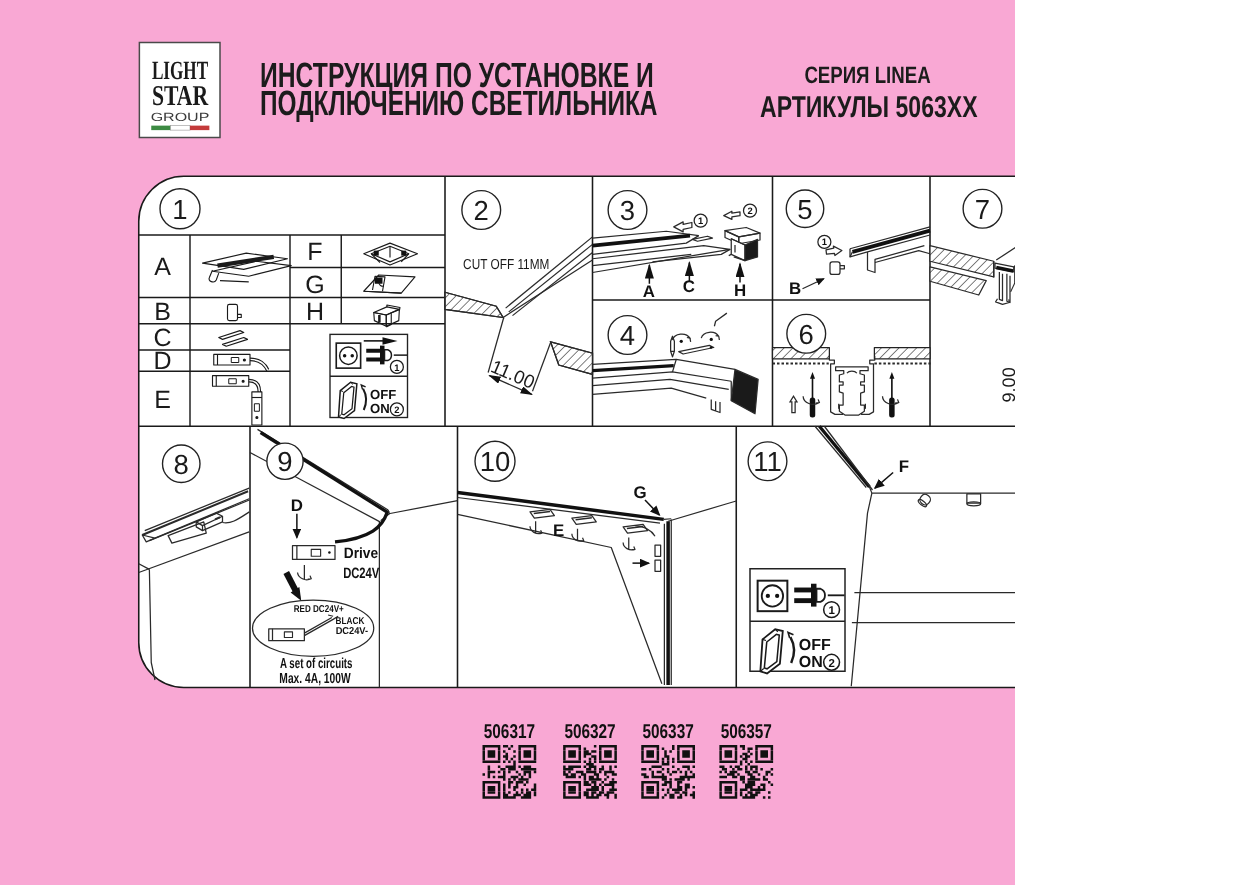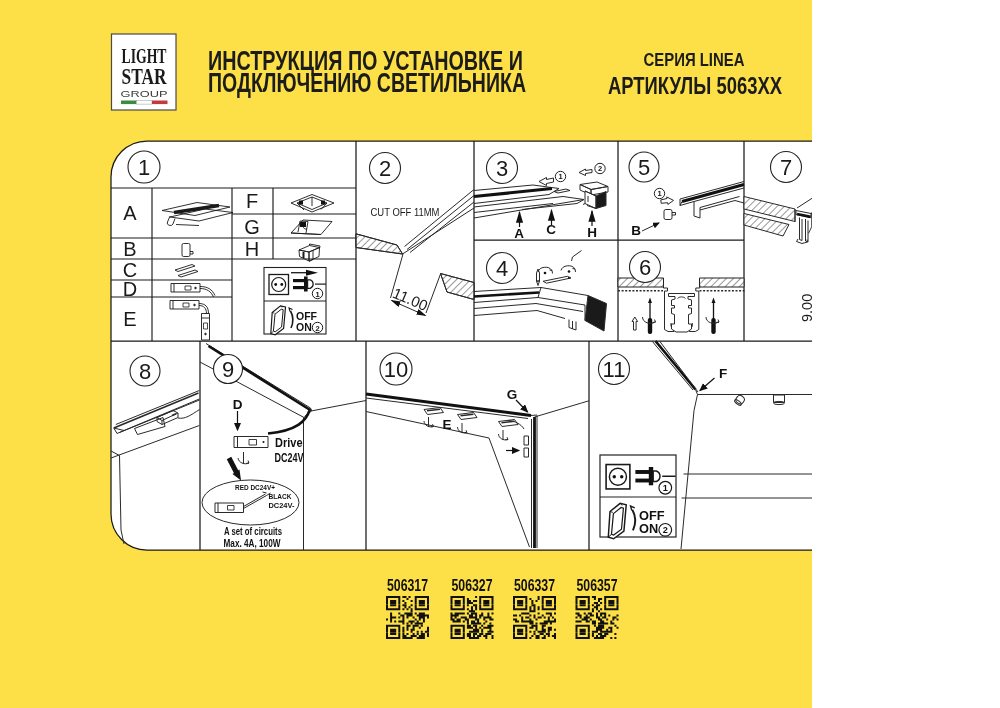--- a/index.html
+++ b/index.html
@@ -1,16 +1,16 @@
 <!DOCTYPE html>
 <html><head>
 <meta charset="utf-8">
 <style>
   html,body{margin:0;padding:0;background:#ffffff;}
-  #page{position:relative;width:812px;height:708px;background:#fde047;overflow:hidden;
+  #page{position:relative;width:812px;height:708px;background:#f9a8d4;overflow:hidden;
         font-family:"Liberation Sans", sans-serif;}
   svg{position:absolute;left:0;top:0;}
 </style>
 </head>
 <body>
 <div id="page">
 <svg width="1000" height="708" viewBox="0 0 1000 708">
 <defs>
   <pattern id="hatch" width="5" height="5" patternTransform="rotate(45)" patternUnits="userSpaceOnUse">
     <rect width="5" height="5" fill="#ffffff"></rect>

